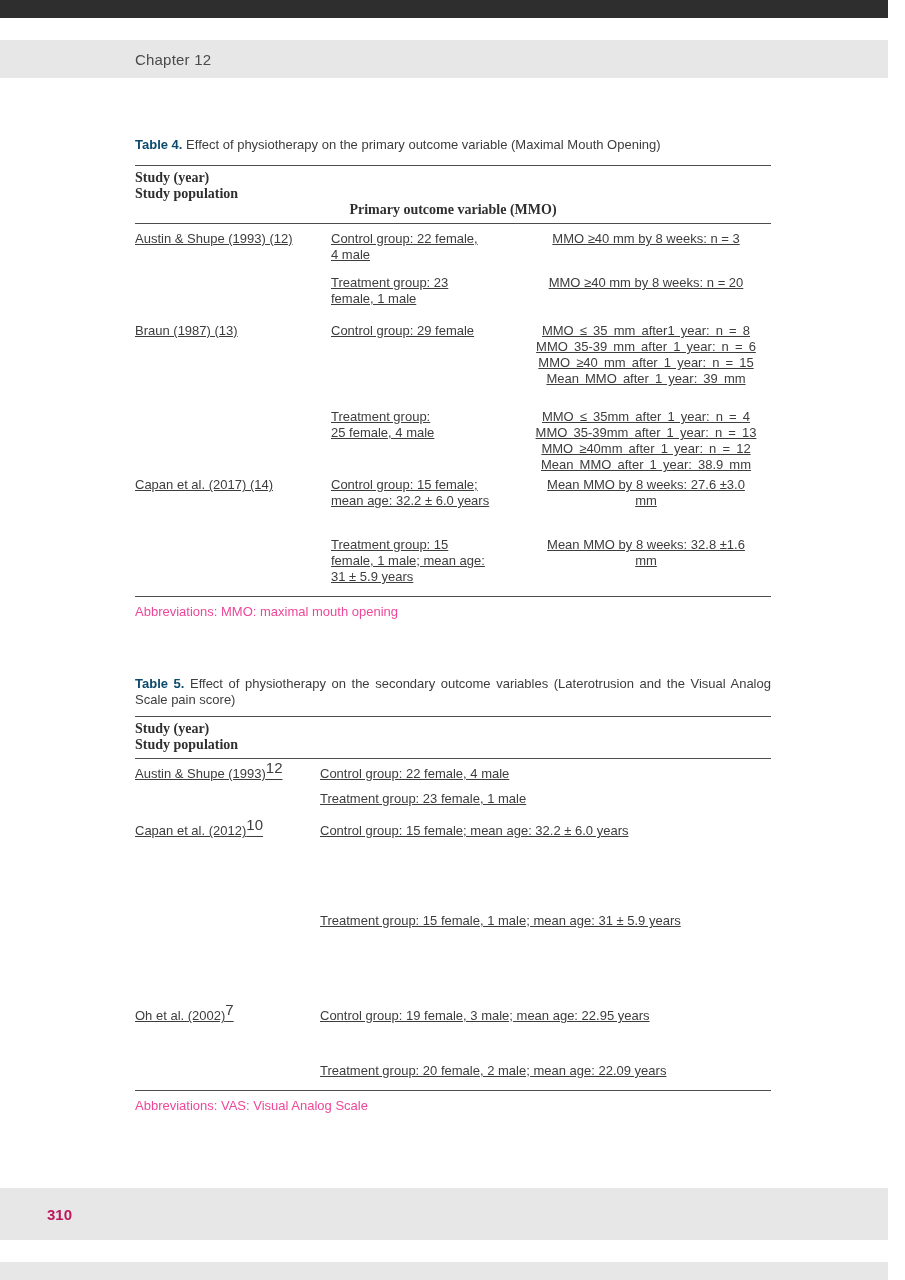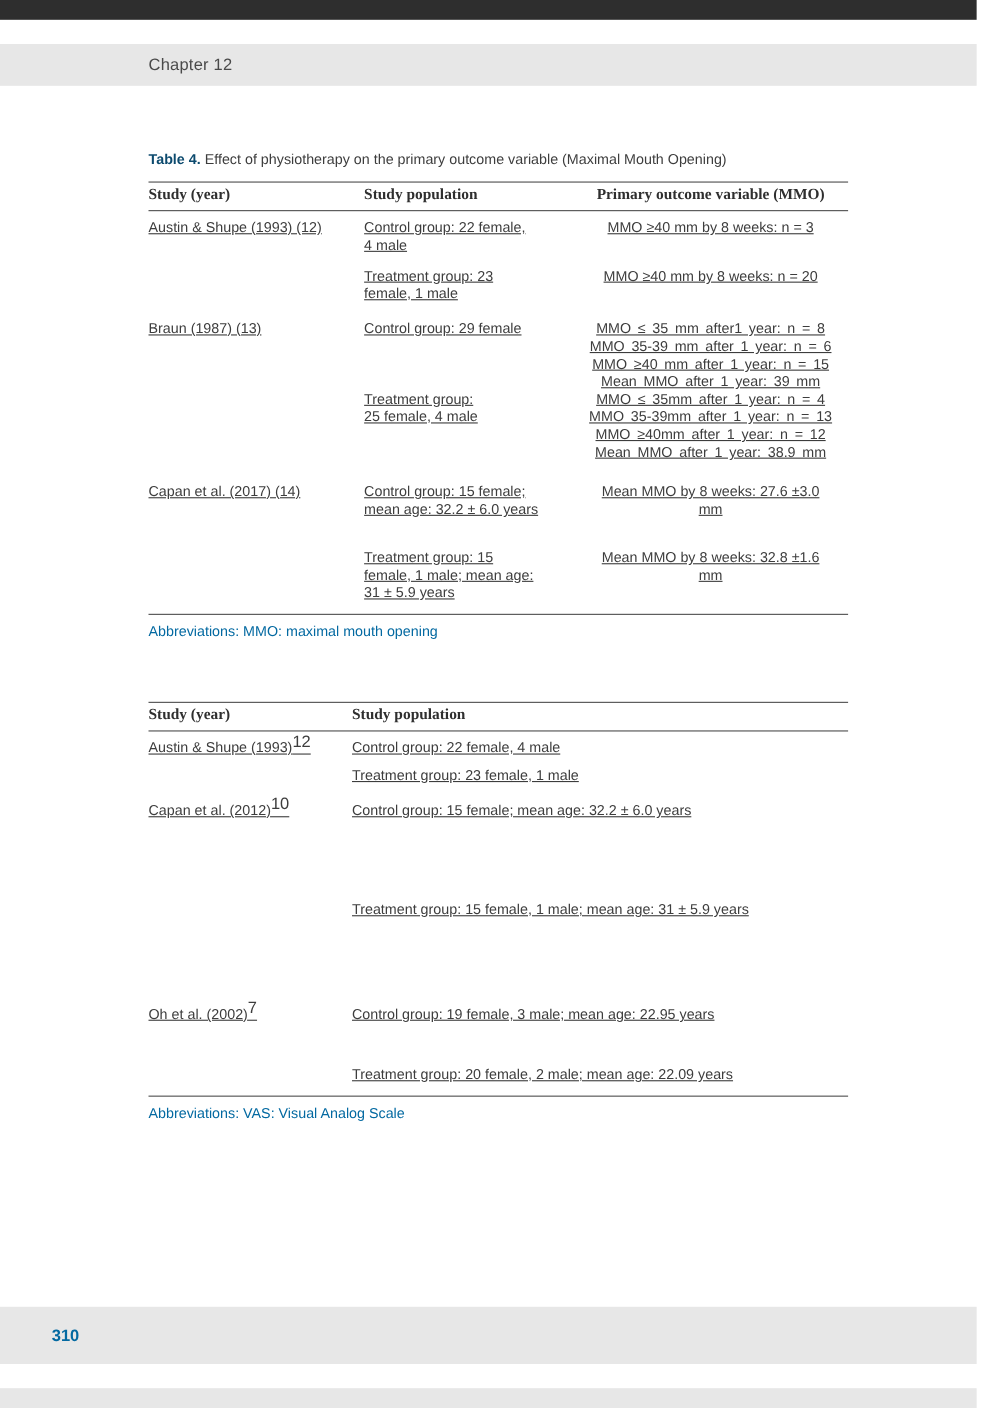--- a/index.html
+++ b/index.html
@@ -12,45 +12,45 @@
   .chapter-band .chapter { margin-left:135px; font-size:15px; color:#4a4a4a; letter-spacing:0.2px; }
 
   .content { position:absolute; top:137px; left:135px; width:636px; }
 
   .caption { font-size:13px; line-height:16px; color:#3d3d3d; margin-bottom:12px; }
   .caption b { color:#0c4a6e; }
   .caption.justified { text-align:justify; }
 
   .tbl { border-top:1px solid #4d4d4d; border-bottom:1px solid #4d4d4d; }
   .thead { display:flex; padding:4px 0 5px 0; border-bottom:1px solid #4d4d4d;
-           font-family:"Liberation Serif", serif; font-weight:bold; font-size:14px; color:#2f2f2f; }
+           font-family:"Liberation Serif", serif; font-weight:bold; font-size:14px; color:#2f2f2f;flex-direction:column; }
   .tbody { padding:7px 0 11px 0;text-decoration:underline; }
   .row { display:flex; font-size:13px; line-height:16px; }
   .cell { white-space:pre-line; }
 
   .t4 .c1, .t4h .c1 { width:196px; padding-right:12px; }
   .t4 .c2, .t4h .c2 { width:190px; padding-right:14px; }
   .t4 .c3, .t4h .c3 { flex:1;text-align:center; }
   .spread { word-spacing:2.5px; }
 
   .t5 .c1, .t5h .c1 { width:185px; padding-right:12px; }
   .t5 .c2, .t5h .c2 { flex:1; }
   sup { font-size:15px; vertical-align:super; line-height:0; }
 
-  .footnote { font-size:13px; line-height:16px; margin-top:7px; color:#0369a1; }
+  .footnote { font-size:13px; line-height:16px; margin-top:7px; color:#ec4899; }
 
   .mb9{margin-bottom:9px} .mb12{margin-bottom:12px} .mb16{margin-bottom:16px}
-  .mb20{margin-bottom:20px} .mb22{} .mb28{margin-bottom:28px}
+  .mb20{margin-bottom:4px} .mb22{margin-bottom:22px} .mb28{margin-bottom:28px}
   .mb39{margin-bottom:39px} .mb74{margin-bottom:74px} .mb79{margin-bottom:79px}
 
   .section-2 { margin-top:56px; }
   .section-2 .caption { margin-bottom:8px; }
 
   .footer-band { position:absolute; top:1188px; left:0; width:100%; height:52px; background:#e7e7e7; display:flex; align-items:center; }
-  .footer-band .pagenum { margin-left:47px; font-size:15px; font-weight:bold; color:#0369a1; }
+  .footer-band .pagenum { margin-left:47px; font-size:15px; font-weight:bold; color:#be185d; }
   .bottom-strip { position:absolute; top:1262px; left:0; width:100%; height:18px; background:#e7e7e7; }
 </style>
 </head>
 <body>
 
 <div class="page">
 
   <div class="top-strip"></div>
 
   <div class="chapter-band">
@@ -120,20 +120,21 @@
 mm</div>
           </div>
 
         </div>
       </div>
 
       <p class="footnote">Abbreviations: MMO: maximal mouth opening</p>
     </section>
 
     <section class="section-2">
+      <p class="caption justified"><b>Table 5.</b> <span>Effect of physiotherapy on the secondary outcome variables (Laterotrusion and the Visual Analog Scale pain score)</span></p>
 
       <div class="tbl">
         <div class="thead t5h">
           <div class="c1">Study (year)</div>
           <div class="c2">Study population</div>
         </div>
         <div class="tbody t5">
 
           <div class="row mb9">
             <div class="cell c1"><span>Austin &amp; Shupe (1993)</span><sup>12</sup></div>

